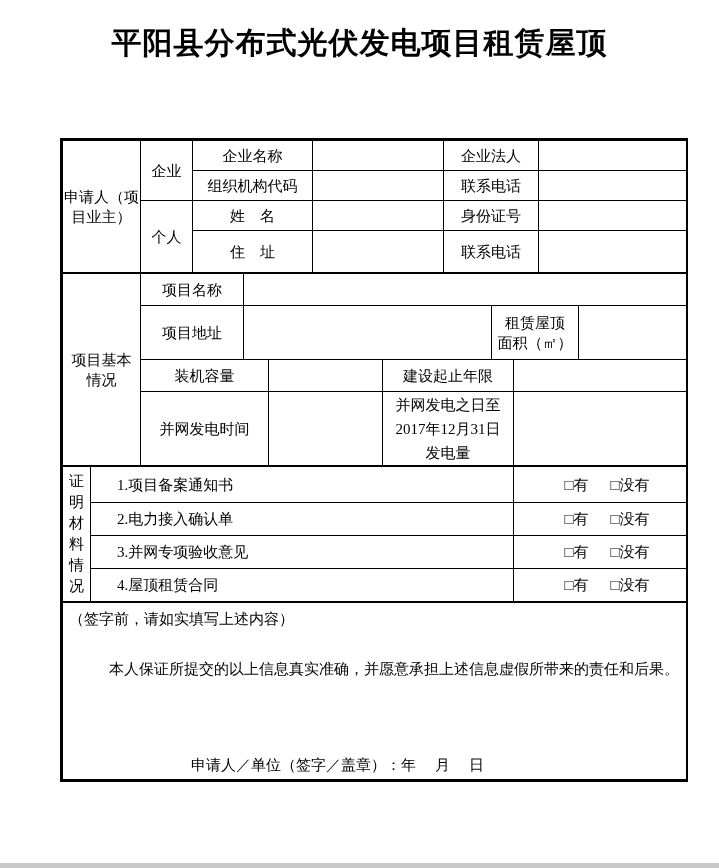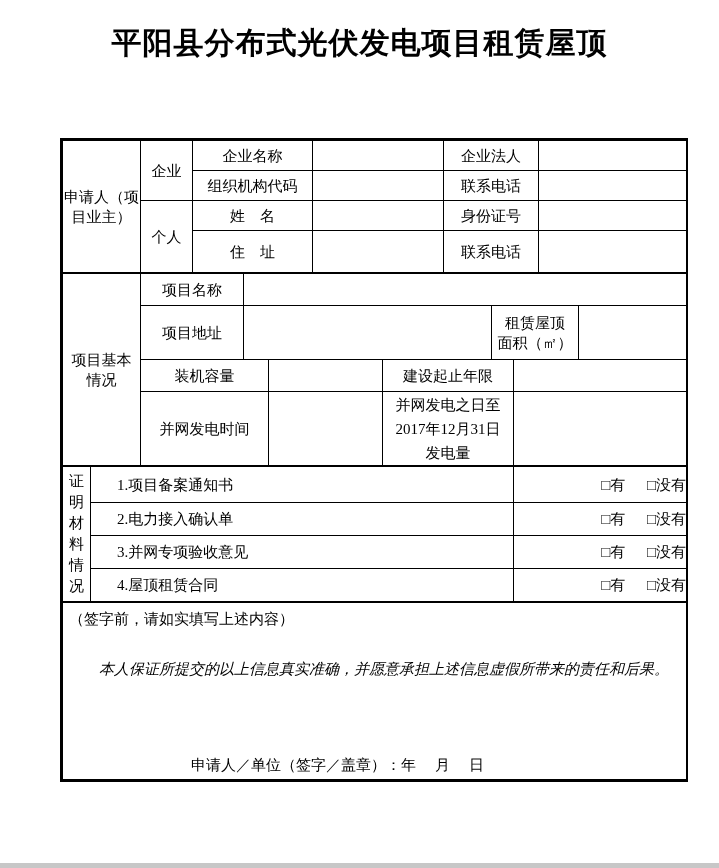--- a/index.html
+++ b/index.html
@@ -20,24 +20,24 @@
   table { border-collapse:collapse; table-layout:fixed; width:624px; }
   td {
     border:1px solid #000; font-size:15px; text-align:center;
     vertical-align:middle; padding:0; overflow:hidden; line-height:20px;
   }
   td.blank { background:#fff; }
   td.left { text-align:left; padding-left:26px; }
   .vhead { line-height:21px; padding:2px 0; }
   .chk { display:inline-block; }
   .chk + .chk { margin-left:18px; }
-  .chkcell { text-align:right; padding-left:14px; }
-  .decl { position:relative; height:176px; text-align:left; }
+  .chkcell { text-align:center; padding-left:14px; }
+  .decl { position:relative; height:176px; text-align:right; }
   .decl .note { position:absolute; top:6px; left:6px; }
-  .decl .pledge { position:absolute; top:56px; left:36px; width:580px;font-style:italic; }
+  .decl .pledge { position:absolute; top:56px; left:36px; width:580px; }
   .decl .sig { position:absolute; top:152px; left:104px;padding-left:24px; }
   .decl .date { position:absolute; top:152px; left:338px; letter-spacing:2px; }
   .notes {
     position:absolute; left:21px; top:826px; font-size:15px; line-height:17.5px;
   }
   .notes .l2 { padding-left:57px; }
   .bottom-bar {
     position:absolute; left:0; bottom:0; width:719px; height:5px;
     background:#c7c7c7;
   }

